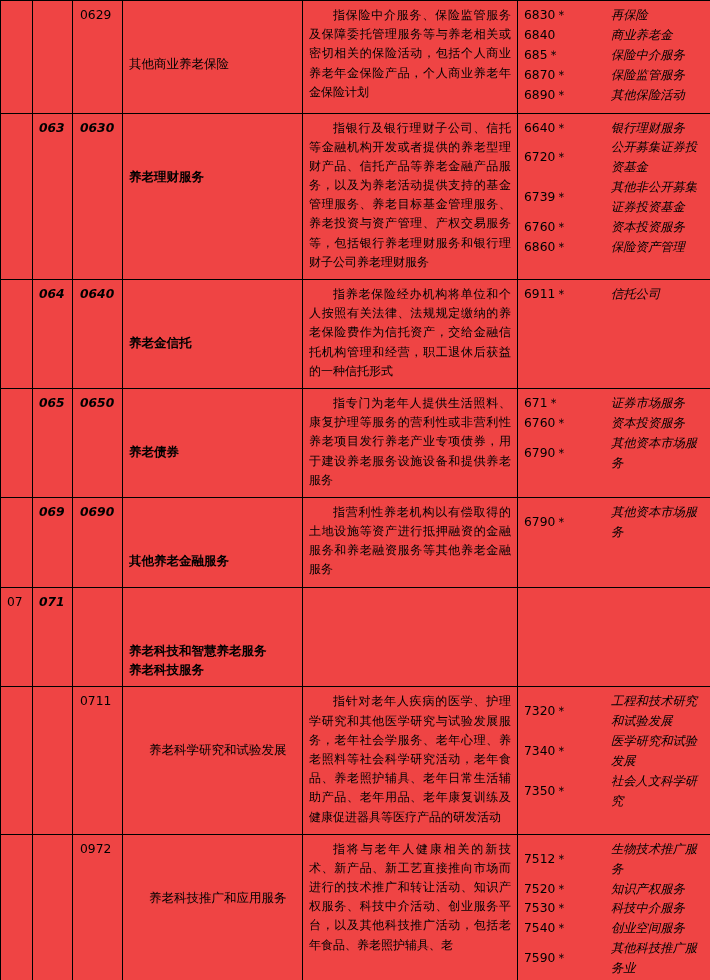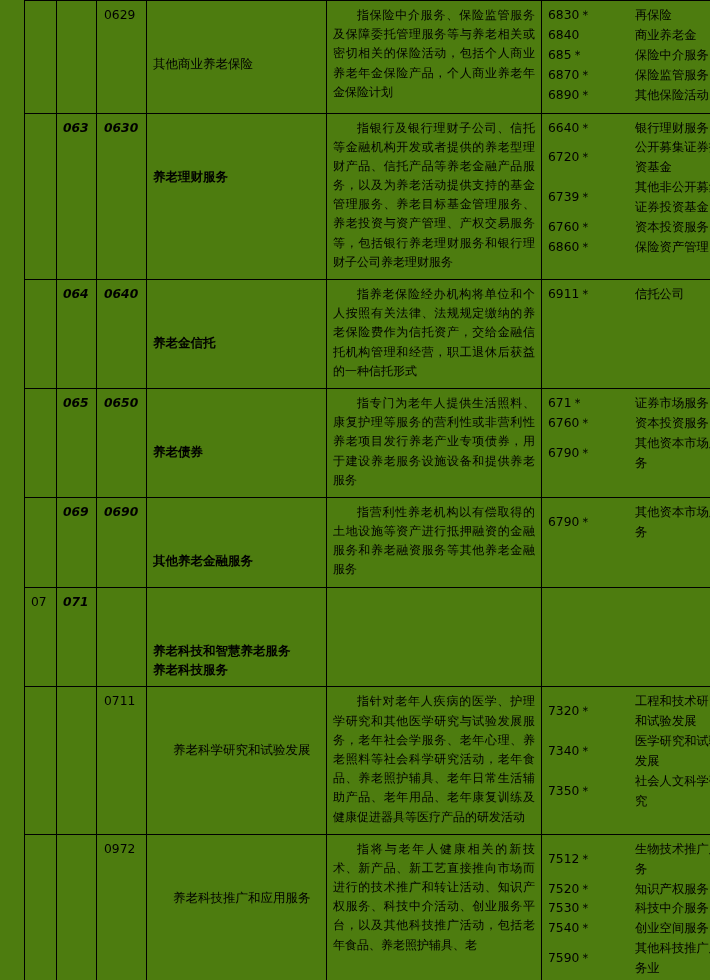--- a/index.html
+++ b/index.html
@@ -9,23 +9,22 @@
   }
   body {
     font-family: "DejaVu Sans", "Liberation Sans", sans-serif;
     color: #000000;
   }
   .page {
     width: 710px;
     height: 980px;
     position: relative;
     overflow: hidden;
-    background: #4d7c0f;
+    background: #ef4444;
     box-sizing: border-box;
-    padding-left: 24px;
   }
   table.doc {
     border-collapse: collapse;
     width: 710px;
     table-layout: fixed;
     font-size: 12.3px;
   }
   table.doc td {
     border: 1px solid #000000;
     vertical-align: top;
@@ -74,20 +73,21 @@
     align-items: center;
     gap: 47px;
   }
   .ref-code {
     flex: 0 0 auto;
     width: 40px;
     white-space: nowrap;
   }
   .ref-text {
     flex: 1 1 auto;
+    font-style: italic;
   }
   .vmid { vertical-align: middle; }
 </style>
 </head>
 <body>
 
 <div class="page">
   <table class="doc">
     <colgroup>
       <col class="c-major">

